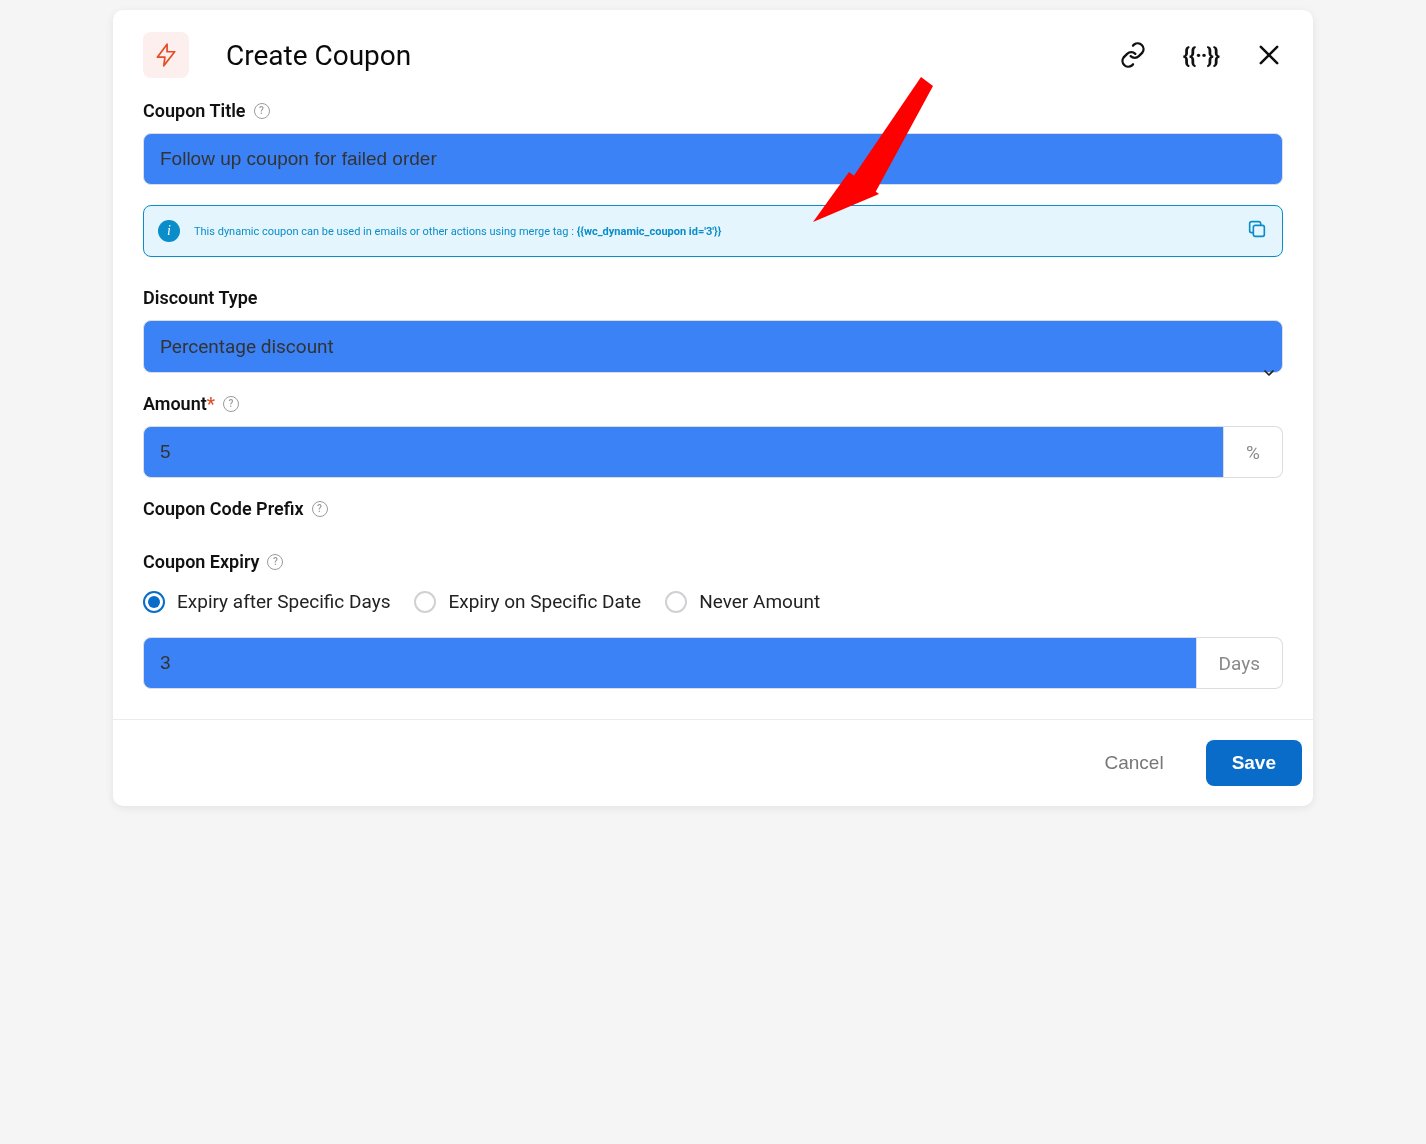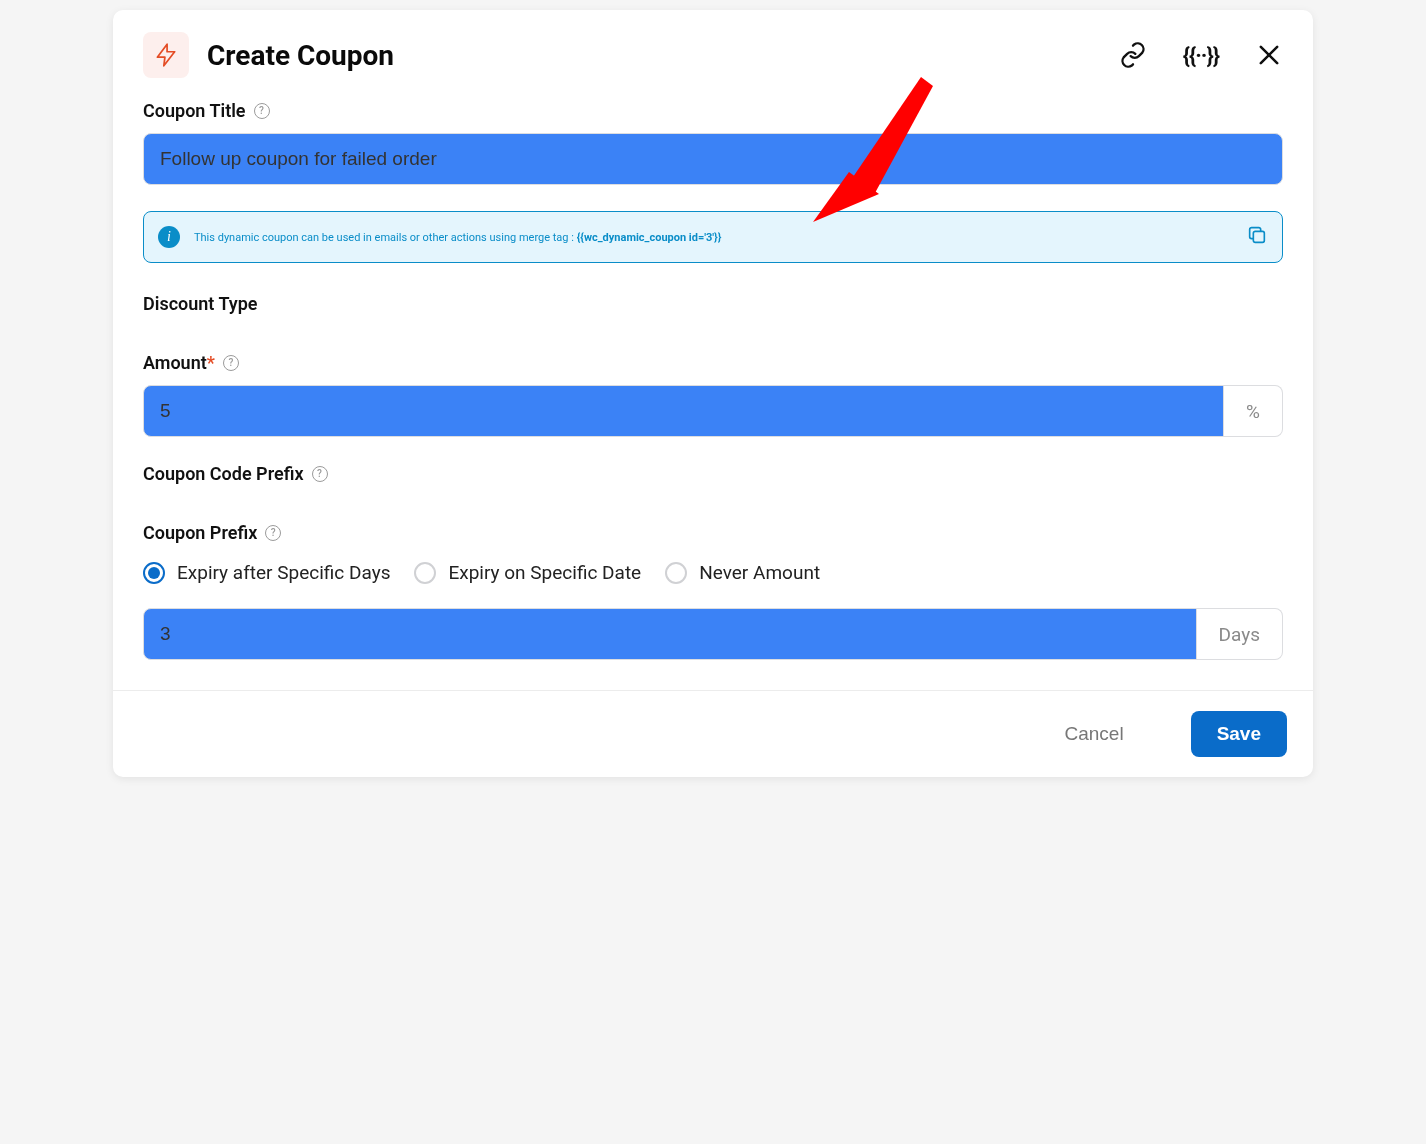--- a/index.html
+++ b/index.html
@@ -40,22 +40,23 @@
       display: flex;
       align-items: center;
       justify-content: center;
     }
     .bolt-box svg {
       width: 26px;
       height: 26px;
     }
     .modal-title {
       font-size: 28px;
-      font-weight: 700;
+      font-weight: 400;
       color: #0a0a0a;
+      margin-left: 19px;
     }
     .header-right {
       display: flex;
       align-items: center;
       gap: 36px;
     }
     .header-icon {
       cursor: pointer;
       color: #111;
       display: flex;
@@ -65,21 +66,21 @@
     .merge-tag-icon {
       font-size: 22px;
       font-weight: 700;
       letter-spacing: -1px;
     }
     .modal-body {
       padding: 10px 30px 20px 30px;
       position: relative;
     }
     .form-group {
-      margin-bottom: 26px;
+      margin-bottom: 20px;
     }
     .form-label {
       font-size: 18px;
       font-weight: 600;
       color: #111;
       display: inline-flex;
       align-items: center;
       gap: 8px;
       margin-bottom: 12px;
     }
@@ -220,25 +221,25 @@
       color: #222;
     }
     .arrow-overlay {
       position: absolute;
       top: -28px;
       left: 690px;
       pointer-events: none;
     }
     .modal-footer {
       border-top: 1px solid #ececec;
-      padding: 20px 26px;
+      padding: 20px 11px;
       display: flex;
       justify-content: flex-end;
       align-items: center;
-      gap: 41px;
+      gap: 16px;
     }
     .btn {
       font-size: 19px;
       padding: 12px 26px;
       border-radius: 8px;
       cursor: pointer;
       border: none;
     }
     .btn-cancel {
       background: transparent;
@@ -310,20 +311,28 @@
       <span class="copy-icon">
         <svg viewBox="0 0 24 24" fill="none" stroke="currentColor" stroke-width="1.8">
           <rect x="8" y="8" width="12" height="12" rx="2"></rect>
           <path d="M16 8 V6 a2 2 0 0 0-2-2 H6 a2 2 0 0 0-2 2 v8 a2 2 0 0 0 2 2 h2"></path>
         </svg>
       </span>
     </div>
 
     <div class="form-group">
       <div class="form-label">Discount Type</div>
+      <div class="select-wrap">
+        <div class="text-input select-input">Percentage discount</div>
+        <span class="select-caret">
+          <svg width="16" height="16" viewBox="0 0 24 24" fill="none" stroke="currentColor" stroke-width="2.5" stroke-linecap="round" stroke-linejoin="round">
+            <polyline points="6 9 12 15 18 9"></polyline>
+          </svg>
+        </span>
+      </div>
     </div>
 
     <div class="form-group">
       <div class="form-label">
         <span>
           <span>Amount</span><span class="req-star">*</span>
         </span>
         <span class="help-icon">?</span>
       </div>
       <div class="input-group">
@@ -334,21 +343,21 @@
 
     <div class="form-group">
       <div class="form-label">
         <span>Coupon Code Prefix</span>
         <span class="help-icon">?</span>
       </div>
     </div>
 
     <div class="form-group" style="margin-bottom:10px;">
       <div class="form-label">
-        <span>Coupon Prefix</span>
+        <span>Coupon Expiry</span>
         <span class="help-icon">?</span>
       </div>
       <div class="radio-row">
         <div class="radio-option">
           <span class="radio-circle selected"></span>
           <span class="radio-label">Expiry after Specific Days</span>
         </div>
         <div class="radio-option">
           <span class="radio-circle"></span>
           <span class="radio-label">Expiry on Specific Date</span>

